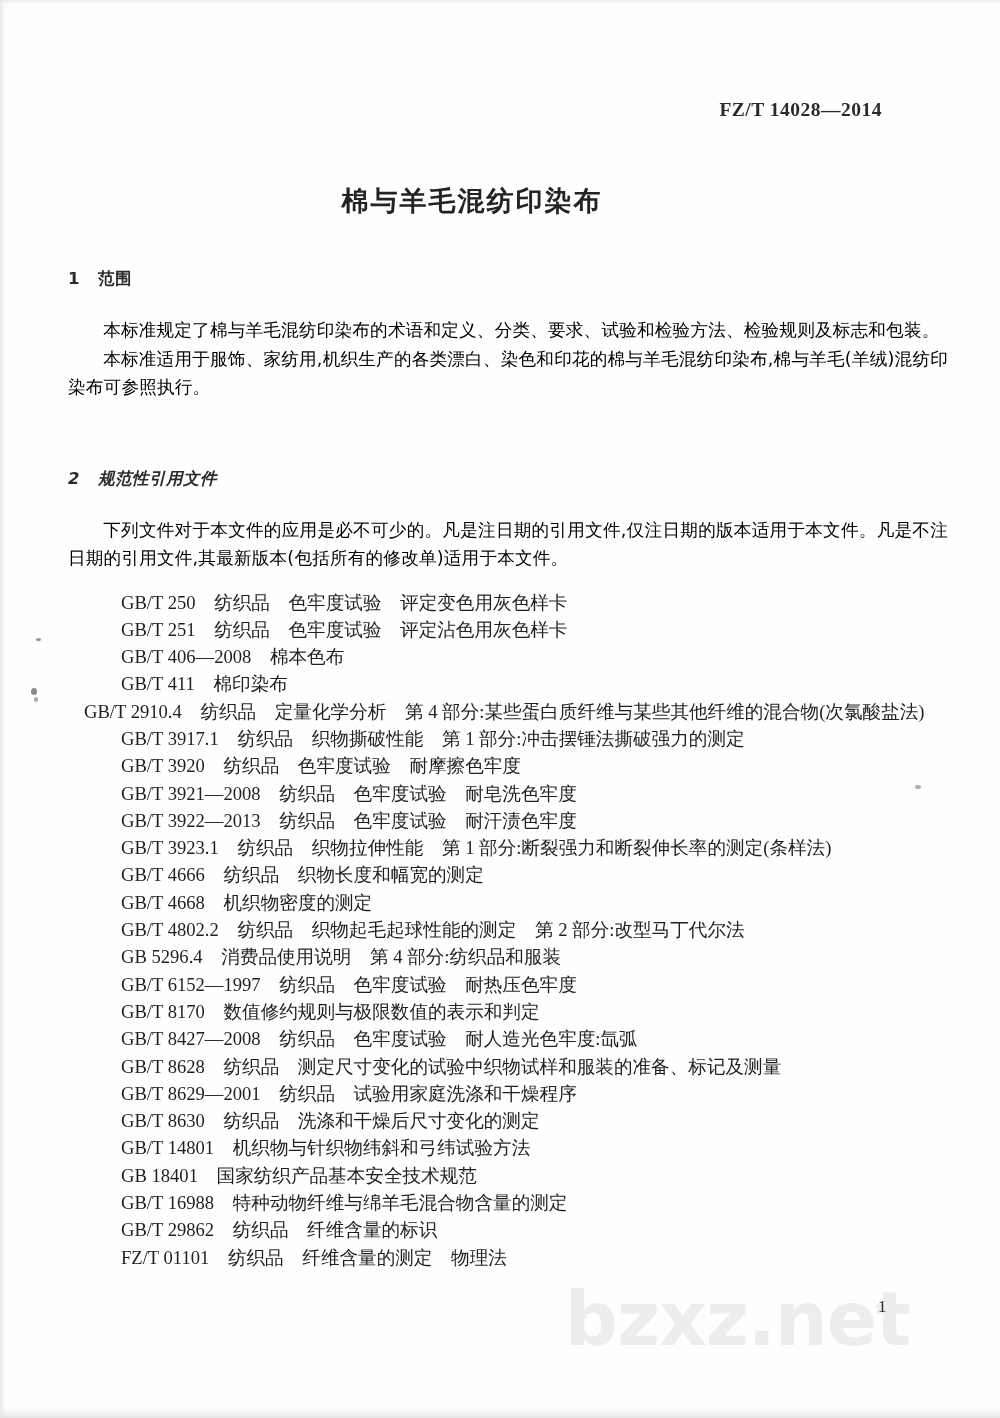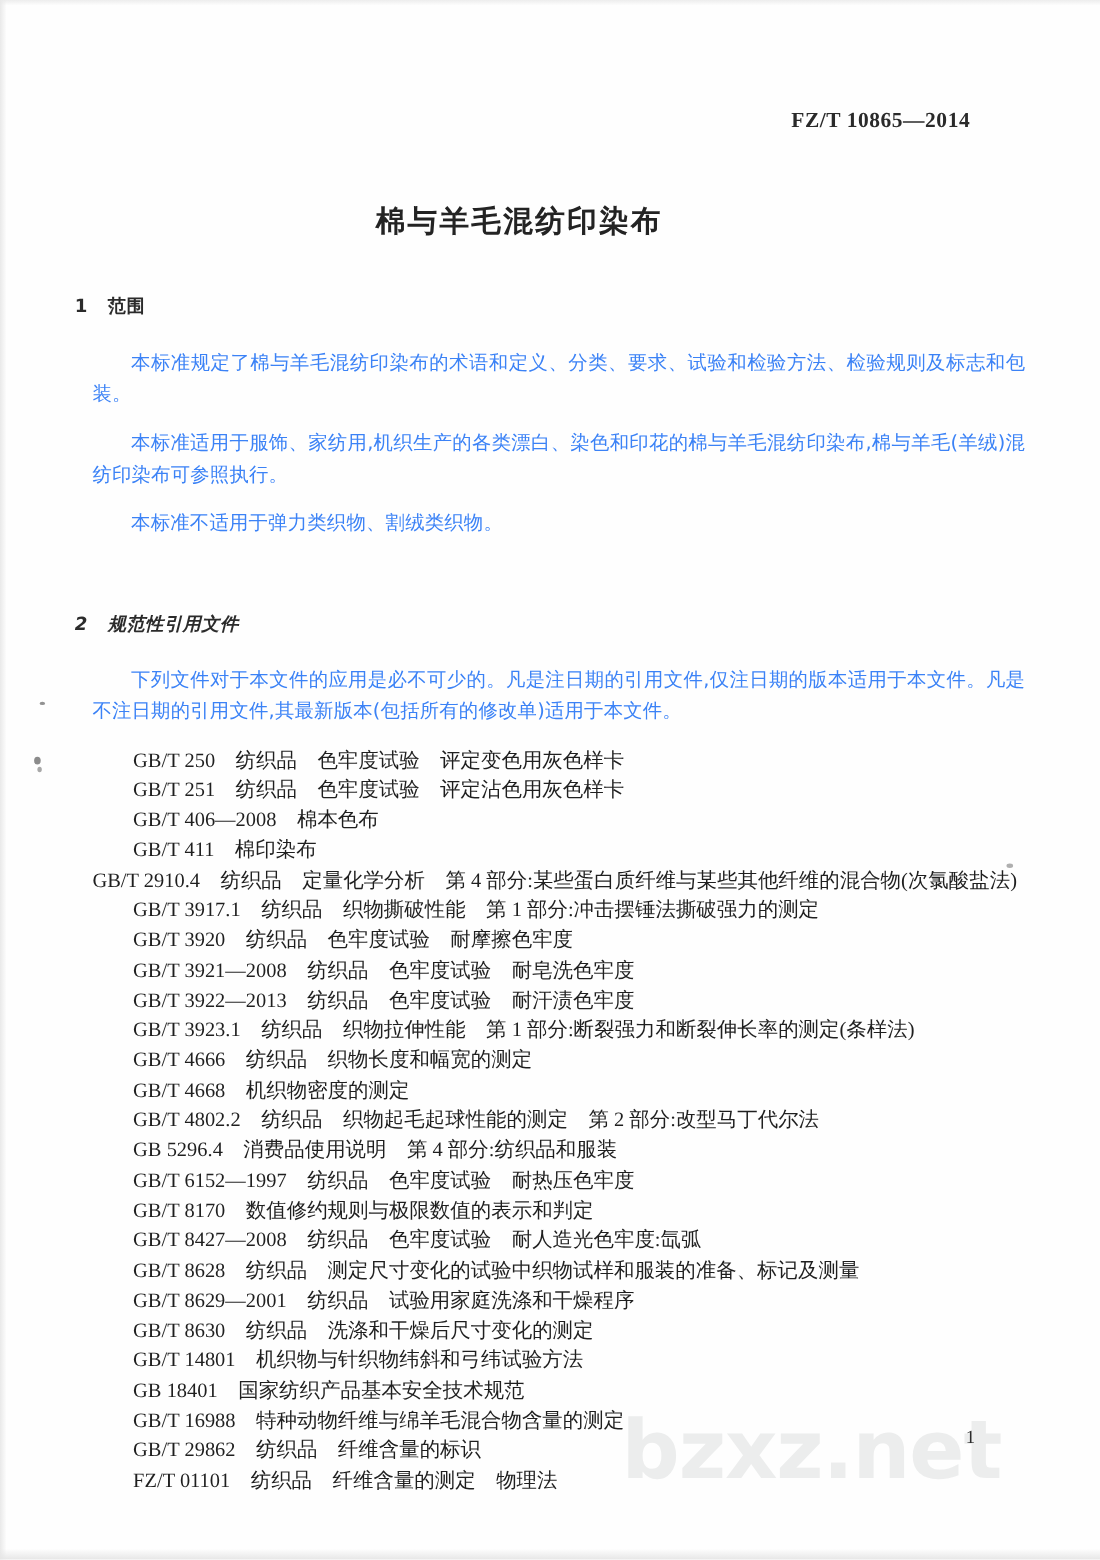--- a/index.html
+++ b/index.html
@@ -102,22 +102,22 @@
   .section-heading .num {
     display: inline-block;
     width: 30px;
     font-family: "DejaVu Sans", "Liberation Sans", sans-serif;
   }
 
   .para {
     font-family: "DejaVu Sans", "Liberation Sans", sans-serif;
     font-size: 17.6px;
     line-height: 28.5px;
-    color: #3b82f6;
-    margin: 16px;
+    color: #000000;
+    margin: 0;
     text-indent: 2em;
     text-align: justify;
     letter-spacing: 0.2px;
   }
 
   .ref-list {
     margin: 16px;
     padding: 0;
     list-style: none;
   }
@@ -159,33 +159,32 @@
 <body>
 
 <div id="page">
 
   <div class="edge-top"></div>
   <div class="edge-left"></div>
   <div class="edge-bottom"></div>
 
   <div class="watermark">bzxz.net</div>
 
-  <div class="std-header">FZ/T 10865—2014</div>
+  <div class="std-header">FZ/T 14028—2014</div>
 
   <div class="doc-title">棉与羊毛混纺印染布</div>
 
   <div class="content">
 
     <h2 class="section-heading" style="margin-bottom:26px;">
       <span class="num">1</span><span>范围</span>
     </h2>
 
     <p class="para">本标准规定了棉与羊毛混纺印染布的术语和定义、分类、要求、试验和检验方法、检验规则及标志和包装。</p>
     <p class="para">本标准适用于服饰、家纺用,机织生产的各类漂白、染色和印花的棉与羊毛混纺印染布,棉与羊毛(羊绒)混纺印染布可参照执行。</p>
-    <p class="para">本标准不适用于弹力类织物、割绒类织物。</p>
 
     <h2 class="section-heading" style="margin-top:66px;margin-bottom:26px;font-style:italic;">
       <span class="num">2</span><span>规范性引用文件</span>
     </h2>
 
     <p class="para" style="margin-bottom:4px;">下列文件对于本文件的应用是必不可少的。凡是注日期的引用文件,仅注日期的版本适用于本文件。凡是不注日期的引用文件,其最新版本(包括所有的修改单)适用于本文件。</p>
 
     <ul class="ref-list">
       <li class="ref-item">GB/T 250　纺织品　色牢度试验　评定变色用灰色样卡</li>
       <li class="ref-item">GB/T 251　纺织品　色牢度试验　评定沾色用灰色样卡</li>

